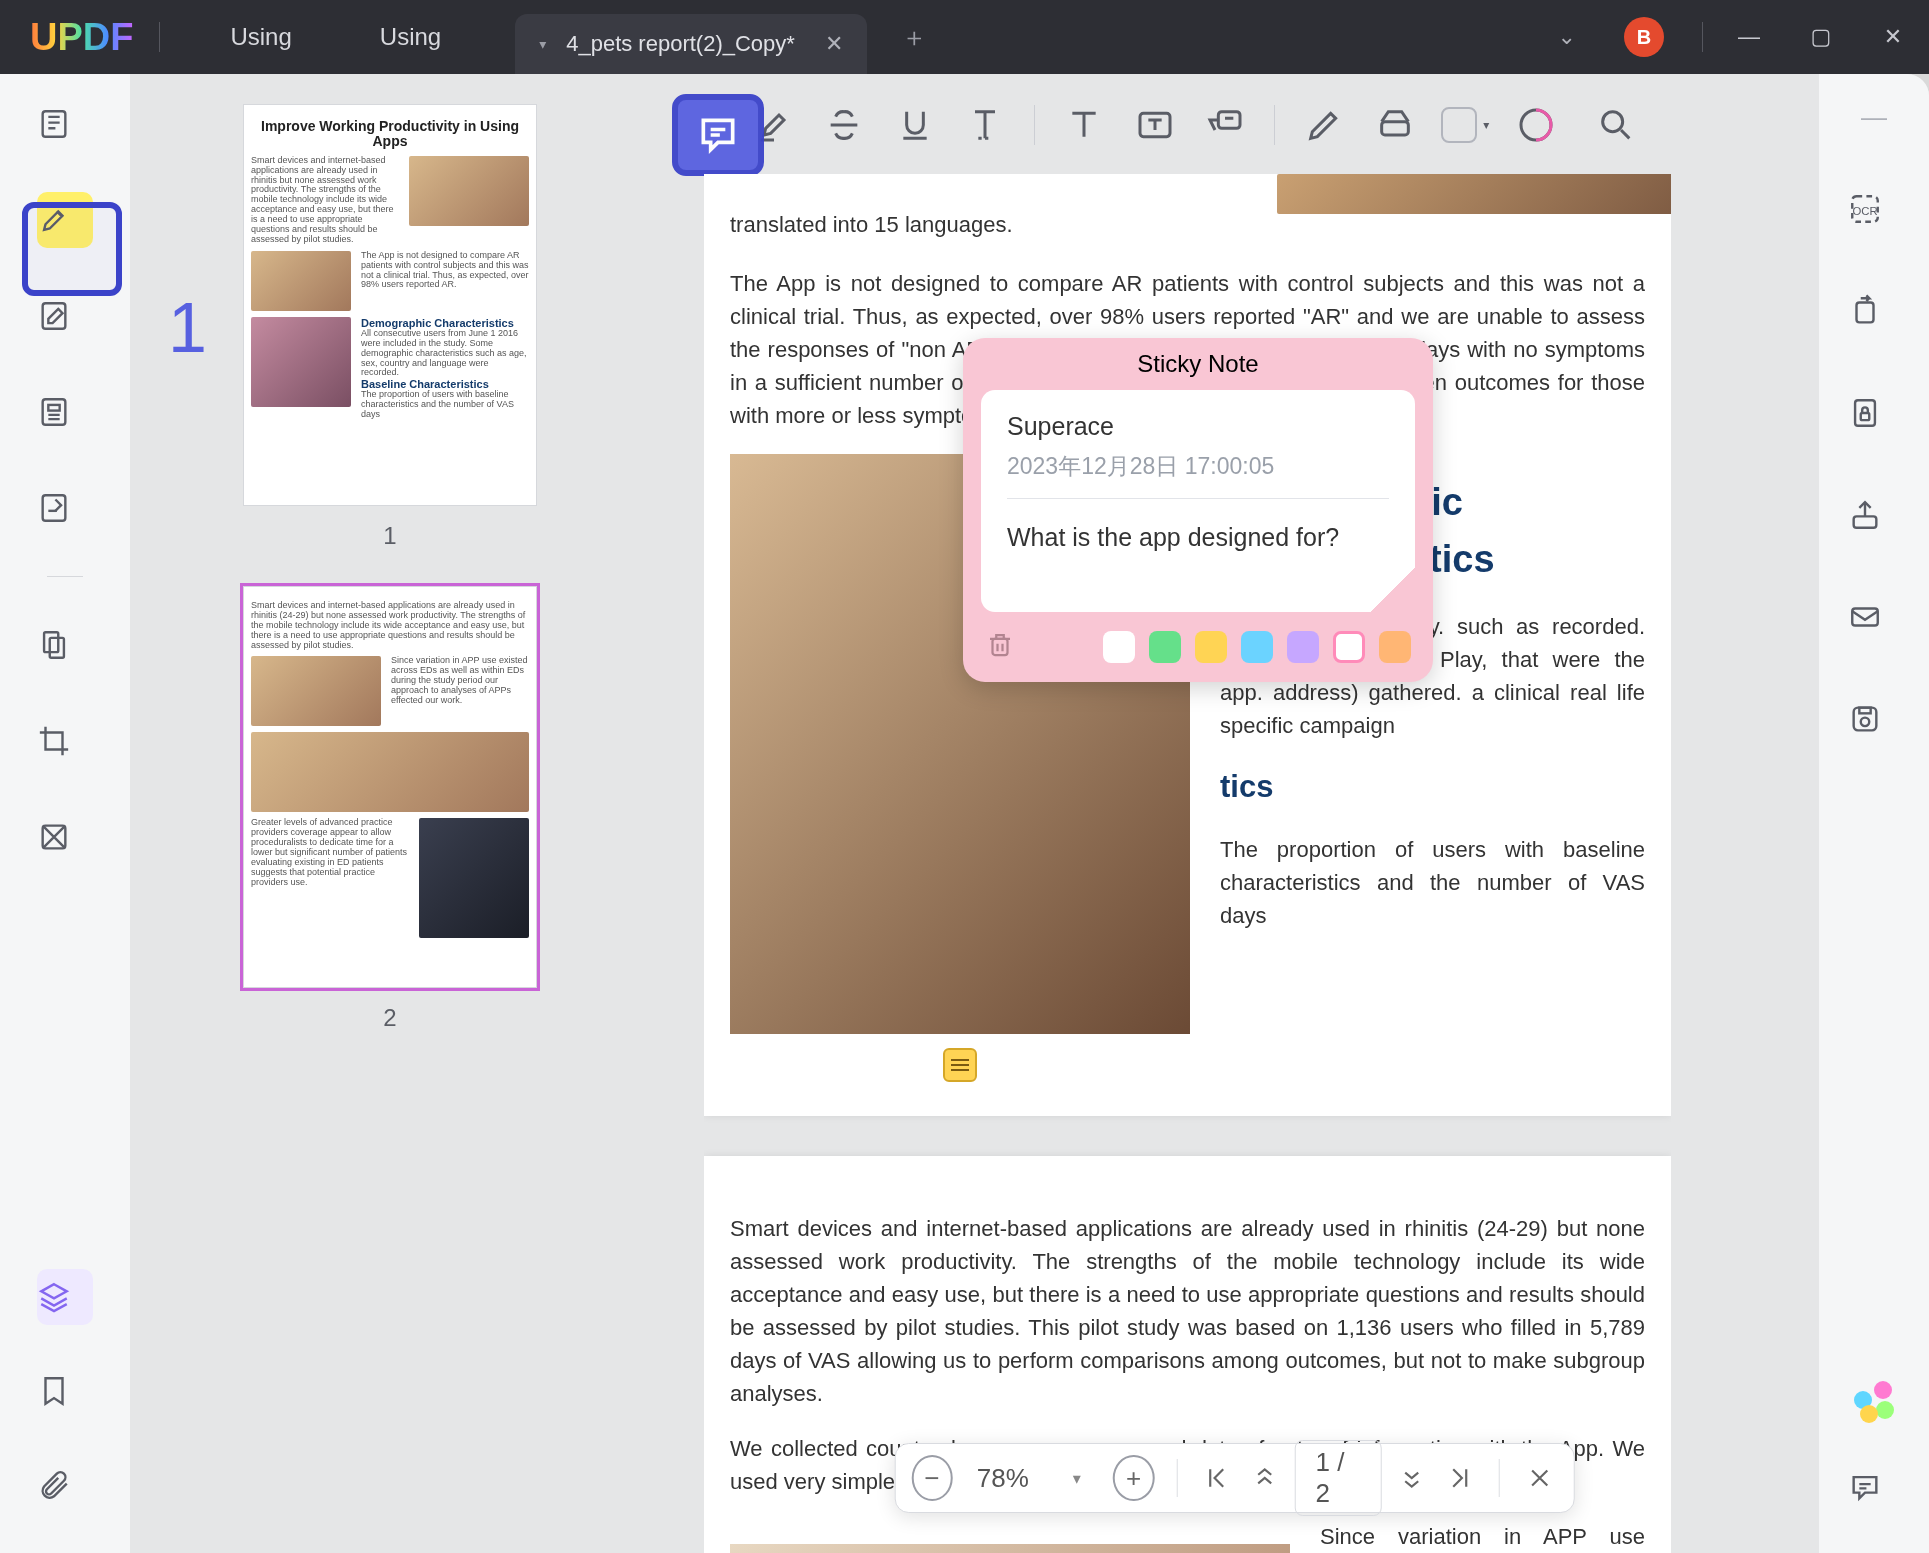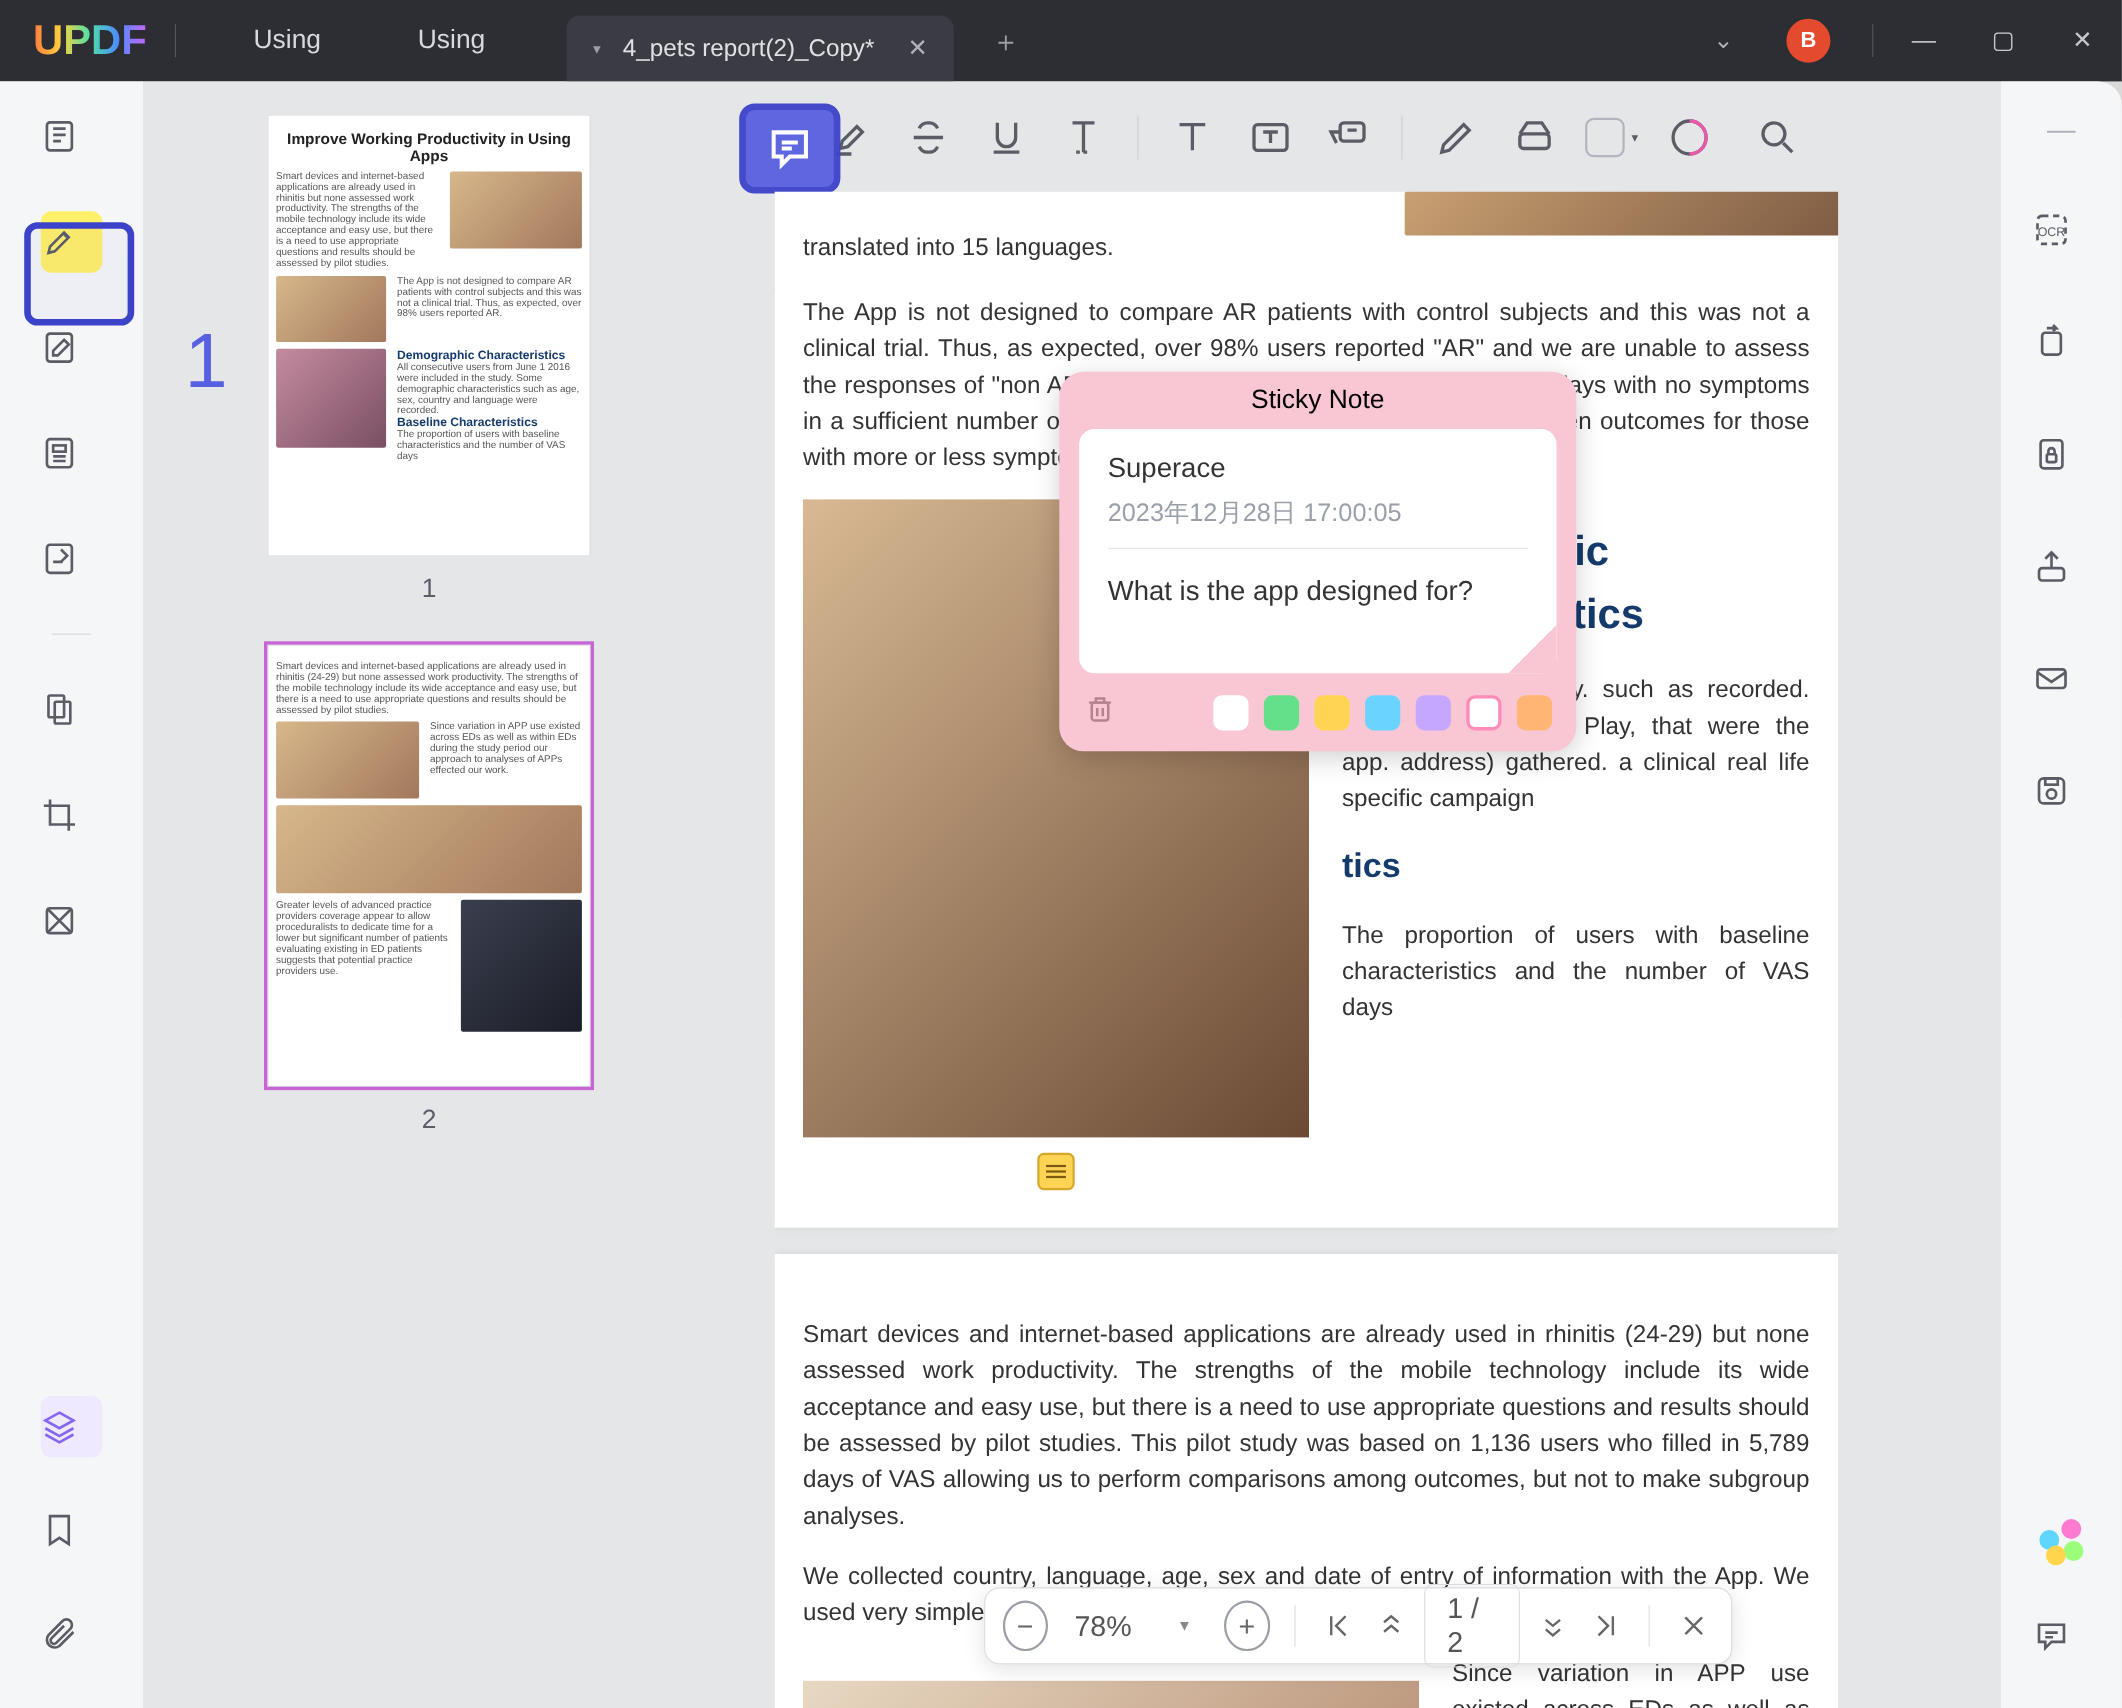--- a/index.html
+++ b/index.html
@@ -181,21 +181,21 @@
   .arrow{
     position:absolute;left:150px;top:128px;width:460px;height:250px;
     pointer-events:none;
   }
   
   .pages{
     position:absolute;top:100px;left:54px;right:148px;bottom:0;
     overflow:hidden;
   }
   .page{
-    background:var(--page-bg);margin:0 0 24px 0;padding:34px 26px;
+    background:var(--page-bg);margin:0 0 40px 0;padding:34px 26px;
     box-shadow:0 0 8px rgba(0,0,0,0.08);
     font-size:22px;line-height:1.5;color:var(--text);
     text-align:justify;
   }
   .page h2{
     font-size:38px;font-weight:800;color:var(--heading);margin:20px 0 12px;
   }
   .page h3{
     font-size:31px;font-weight:800;color:var(--heading);margin:20px 0 10px;
   }

